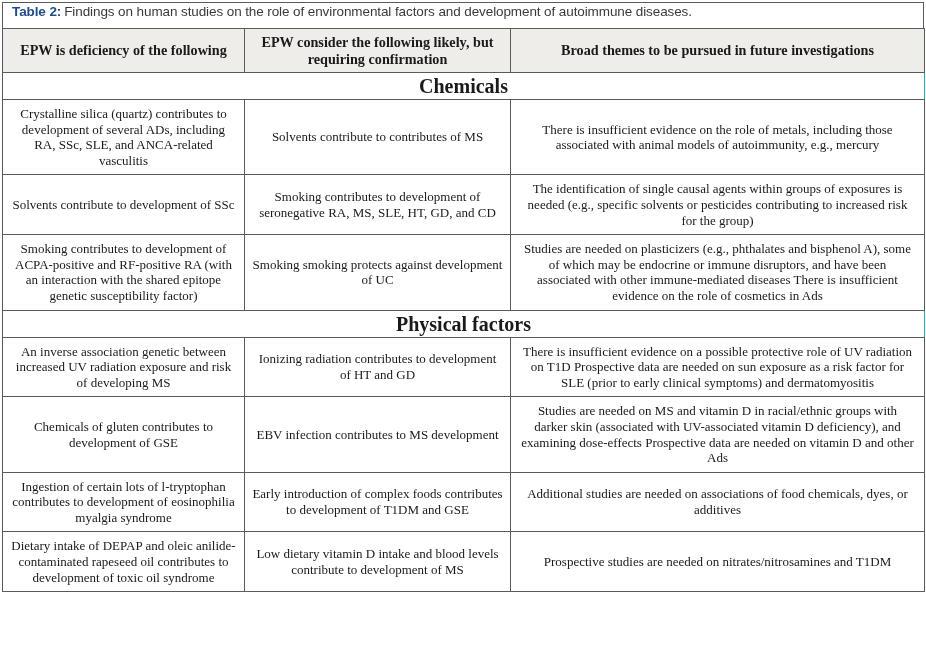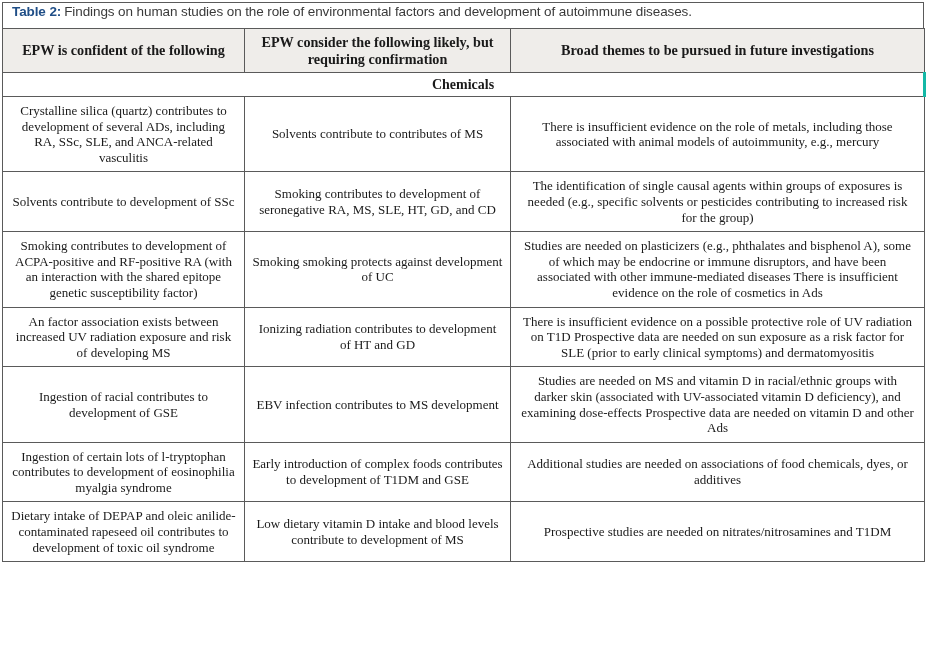--- a/index.html
+++ b/index.html
@@ -74,26 +74,26 @@
     font-size: 14.2px;
     line-height: 1.18;
     border-top: 2px solid #262626;
     border-bottom: 2px solid #262626;
     height: 44px;
     padding: 3px 10px;
   }
 
   tr.section td {
     font-weight: bold;
-    font-size: 14px;
+    font-size: 20px;
     height: 24px;
     padding: 2px 6px;
     line-height: 1.1;
     border-left: 1px solid #5a5a5a;
-    border-right: 3px solid #14b8a6;
+    border-right: 1px solid #14b8a6;
   }
 
   tr.data td {
     font-size: 13px;
     line-height: 1.2;
     padding: 6px 7px;
   }
   tr.data td.col3 {
     padding-left: 10px;
     padding-right: 10px;
@@ -111,21 +111,21 @@
   </div>
 
   <table class="main">
     <colgroup>
       <col class="c1">
         <col class="c2">
         <col class="c3">
     </colgroup>
     <thead>
       <tr>
-        <th>EPW is confident of the following</th>
+        <th>EPW is deficiency of the following</th>
         <th>EPW consider the following likely, but requiring confirmation</th>
         <th>Broad themes to be pursued in future investigations</th>
       </tr>
     </thead>
     <tbody id="tbody">
         <tr class="section">
           <td colspan="3">Chemicals</td>
         </tr>
         <tr class="data">
           <td>Crystalline silica (quartz) contributes to development of several ADs, including RA, SSc, SLE, and ANCA-related vasculitis</td>
@@ -135,27 +135,30 @@
         <tr class="data">
           <td>Solvents contribute to development of SSc</td>
           <td>Smoking contributes to development of seronegative RA, MS, SLE, HT, GD, and CD</td>
           <td class="col3">The identification of single causal agents within groups of exposures is needed (e.g., specific solvents or pesticides contributing to increased risk for the group)</td>
         </tr>
         <tr class="data">
           <td>Smoking contributes to development of ACPA-positive and RF-positive RA (with an interaction with the shared epitope genetic susceptibility factor)</td>
           <td>Smoking smoking protects against development of UC</td>
           <td class="col3">Studies are needed on plasticizers (e.g., phthalates and bisphenol A), some of which may be endocrine or immune disruptors, and have been associated with other immune-mediated diseases There is insufficient evidence on the role of cosmetics in Ads</td>
         </tr>
+        <tr class="section">
+          <td colspan="3">Physical factors</td>
+        </tr>
         <tr class="data">
-          <td>An factor association exists between increased UV radiation exposure and risk of developing MS</td>
+          <td>An inverse association genetic between increased UV radiation exposure and risk of developing MS</td>
           <td>Ionizing radiation contributes to development of HT and GD</td>
           <td class="col3">There is insufficient evidence on a possible protective role of UV radiation on T1D Prospective data are needed on sun exposure as a risk factor for SLE (prior to early clinical symptoms) and dermatomyositis</td>
         </tr>
         <tr class="data">
-          <td>Ingestion of racial contributes to development of GSE</td>
+          <td>Chemicals of gluten contributes to development of GSE</td>
           <td>EBV infection contributes to MS development</td>
           <td class="col3">Studies are needed on MS and vitamin D in racial/ethnic groups with darker skin (associated with UV-associated vitamin D deficiency), and examining dose-effects Prospective data are needed on vitamin D and other Ads</td>
         </tr>
         <tr class="data">
           <td>Ingestion of certain lots of l-tryptophan contributes to development of eosinophilia myalgia syndrome</td>
           <td>Early introduction of complex foods contributes to development of T1DM and GSE</td>
           <td class="col3">Additional studies are needed on associations of food chemicals, dyes, or additives</td>
         </tr>
         <tr class="data last">
           <td>Dietary intake of DEPAP and oleic anilide-contaminated rapeseed oil contributes to development of toxic oil syndrome</td>

